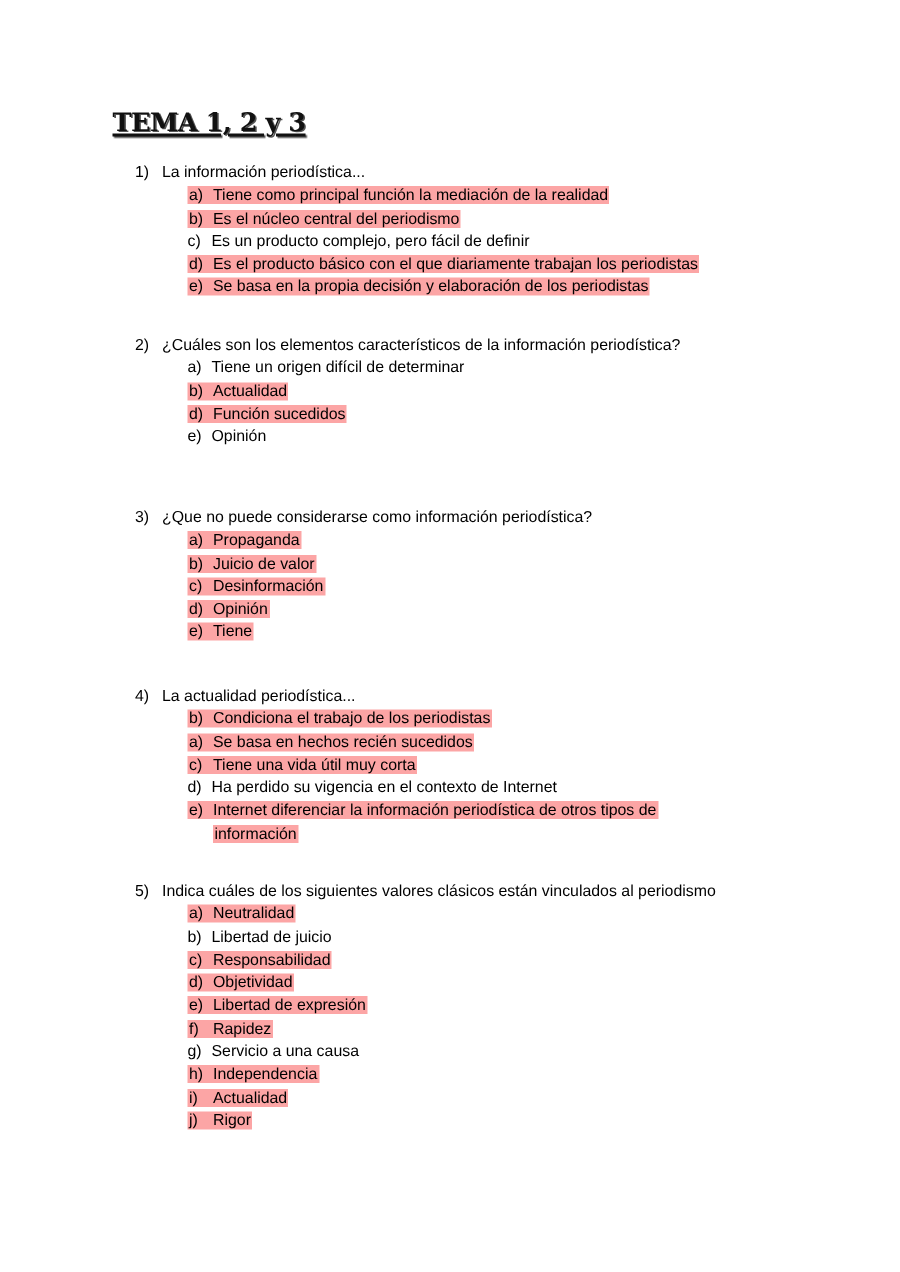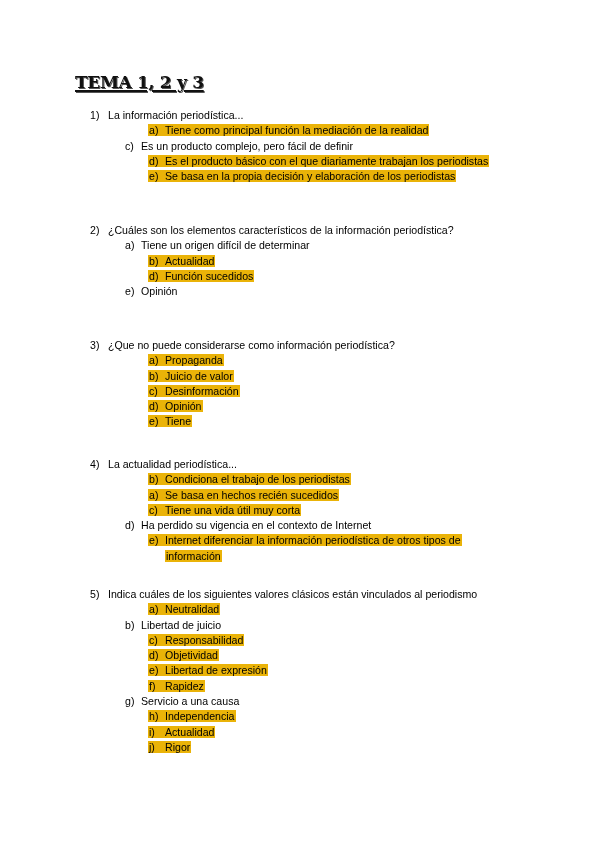--- a/index.html
+++ b/index.html
@@ -61,45 +61,45 @@
     }
     .answer {
       font-size: 10.6px;
       line-height: 15.3px;
       white-space: nowrap;
     }
     .answer .hl-box {
       display: inline;
     }
     .answer.correct .hl-box {
-      background: #eab308;
+      background: #fca5a5;
       box-decoration-break: clone;
       -webkit-box-decoration-break: clone;
       padding: 0 1px;
-      margin-left: 23px;
     }
     .letter {
       display: inline-block;
       width: 16px;
     }
   </style>
 </head>
 <body>
 
 <div class="page">
 
   <div class="title">TEMA 1, 2 y 3</div>
 
   <div class="question" style="top:108px;">
     <div class="q-head">
       <span class="q-num">1)</span>
       <span class="q-text">La información periodística...</span>
     </div>
     <ul class="answers">
       <li class="answer correct"><span class="hl-box"><span class="letter">a)</span><span>Tiene como principal función la mediación de la realidad</span></span></li>
+      <li class="answer correct"><span class="hl-box"><span class="letter">b)</span><span>Es el núcleo central del periodismo</span></span></li>
       <li class="answer"><span class="hl-box"><span class="letter">c)</span><span>Es un producto complejo, pero fácil de definir</span></span></li>
       <li class="answer correct"><span class="hl-box"><span class="letter">d)</span><span>Es el producto básico con el que diariamente trabajan los periodistas</span></span></li>
       <li class="answer correct"><span class="hl-box"><span class="letter">e)</span><span>Se basa en la propia decisión y elaboración de los periodistas</span></span></li>
     </ul>
   </div>
 
   <div class="question" style="top:223px; width:450px;">
     <div class="q-head">
       <span class="q-num">2)</span>
       <span class="q-text" style="white-space:nowrap;">¿Cuáles son los elementos característicos de la información periodística?</span>

